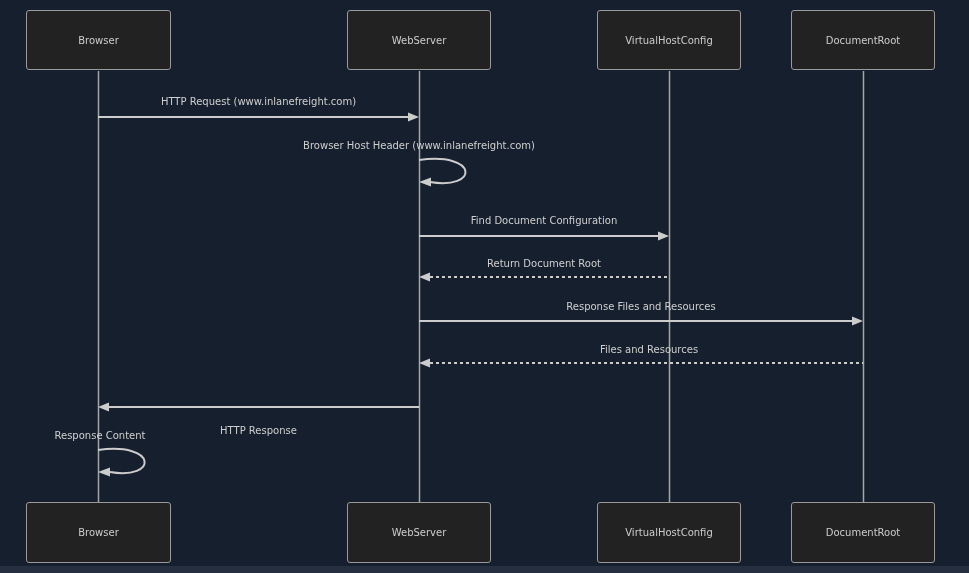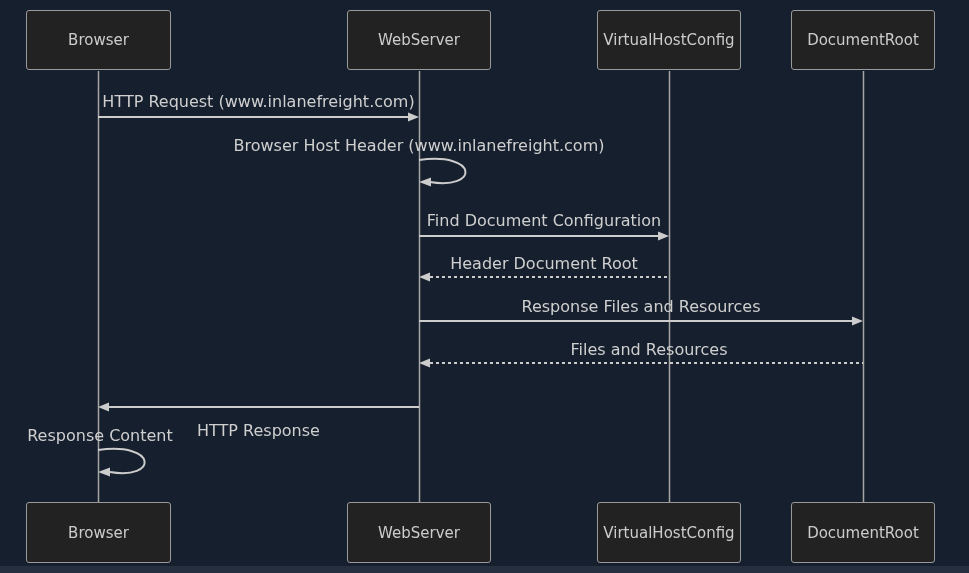--- a/index.html
+++ b/index.html
@@ -22,31 +22,31 @@
     z-index: 1;
   }
   .actor-box {
     position: absolute;
     width: 144px;
     height: 60px;
     background: #222222;
     border: 1px solid #9a9a9a;
     border-radius: 3px;
     color: #cccccc;
-    font-size: 15px;
+    font-size: 10px;
     display: flex;
     align-items: center;
     justify-content: center;
     z-index: 2;
     box-sizing: border-box;
   }
   .msg-label {
     position: absolute;
     color: #cfcfcf;
-    font-size: 16px;
+    font-size: 10px;
     line-height: 16px;
     text-align: center;
     z-index: 2;
     white-space: nowrap;
   }
   .footer-strip {
     position: absolute;
     left: 0;
     top: 566px;
     width: 969px;
@@ -120,19 +120,19 @@
   <div class="actor-box" style="left:597px; top:502px; height:61px;">
     <span>VirtualHostConfig</span>
   </div>
   <div class="actor-box" style="left:791px; top:502px; height:61px;">
     <span>DocumentRoot</span>
   </div>
 
   <div class="msg-label" style="left:98px; top:94px; width:321px;">HTTP Request (www.inlanefreight.com)</div>
   <div class="msg-label" style="left:219px; top:138px; width:400px;">Browser Host Header (www.inlanefreight.com)</div>
   <div class="msg-label" style="left:419px; top:213px; width:250px;">Find Document Configuration</div>
-  <div class="msg-label" style="left:419px; top:256px; width:250px;">Header Document Root</div>
+  <div class="msg-label" style="left:419px; top:256px; width:250px;">Return Document Root</div>
   <div class="msg-label" style="left:419px; top:299px; width:444px;">Response Files and Resources</div>
   <div class="msg-label" style="left:419px; top:342px; width:444px;padding-left:8px;">Files and Resources</div>
   <div class="msg-label" style="left:98px; top:385px; width:321px;margin-top:38px;">HTTP Response</div>
   <div class="msg-label" style="left:0px; top:428px; width:200px;">Response Content</div>
 
 </div>
 
 </body></html>

